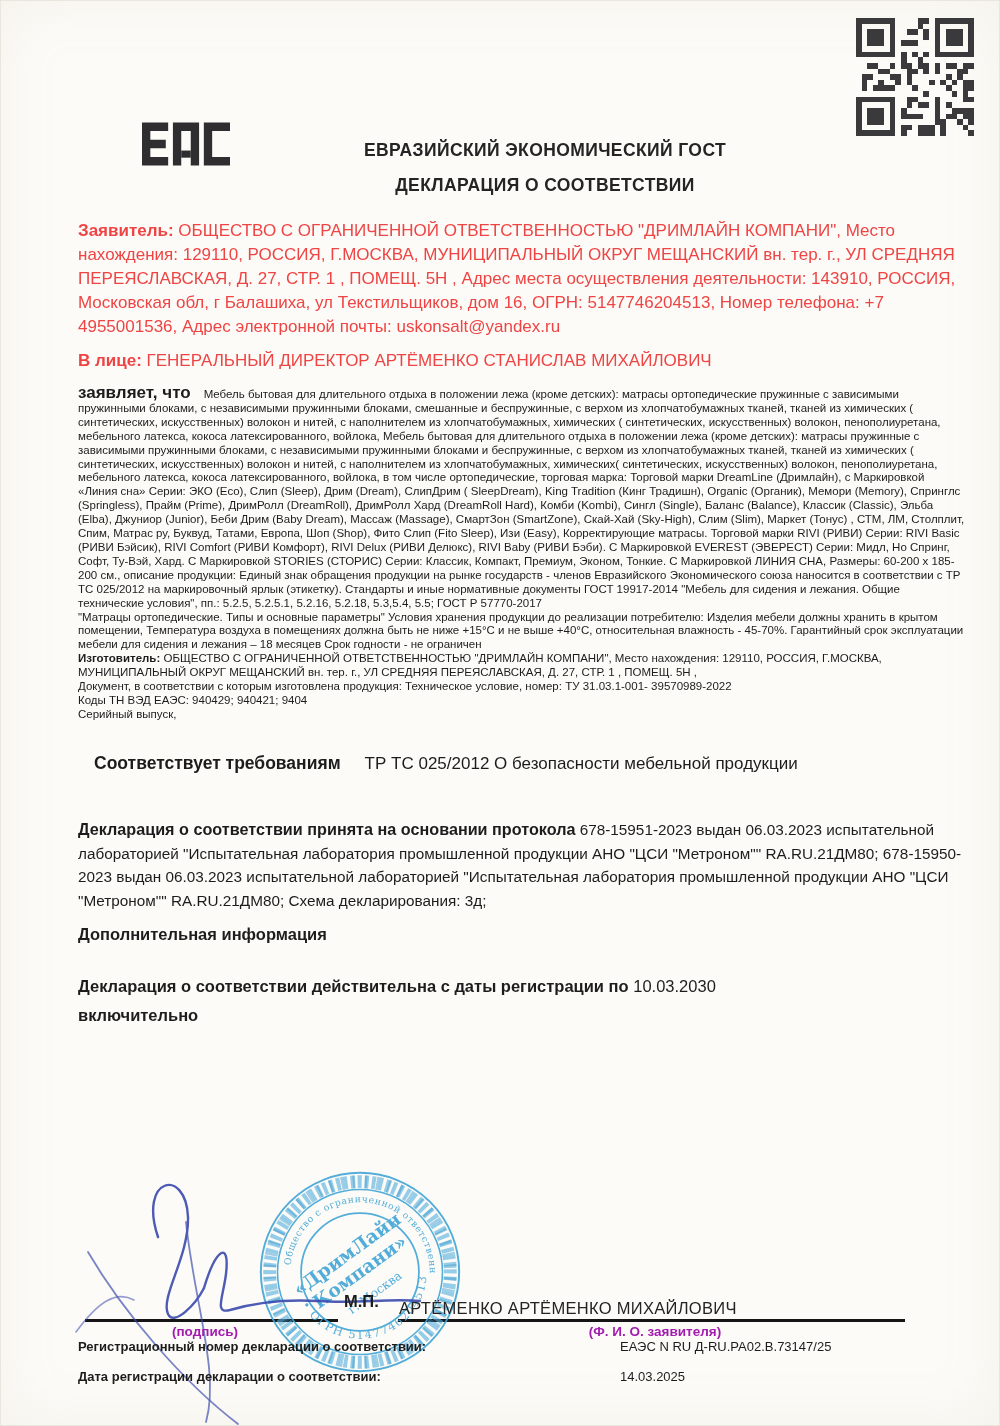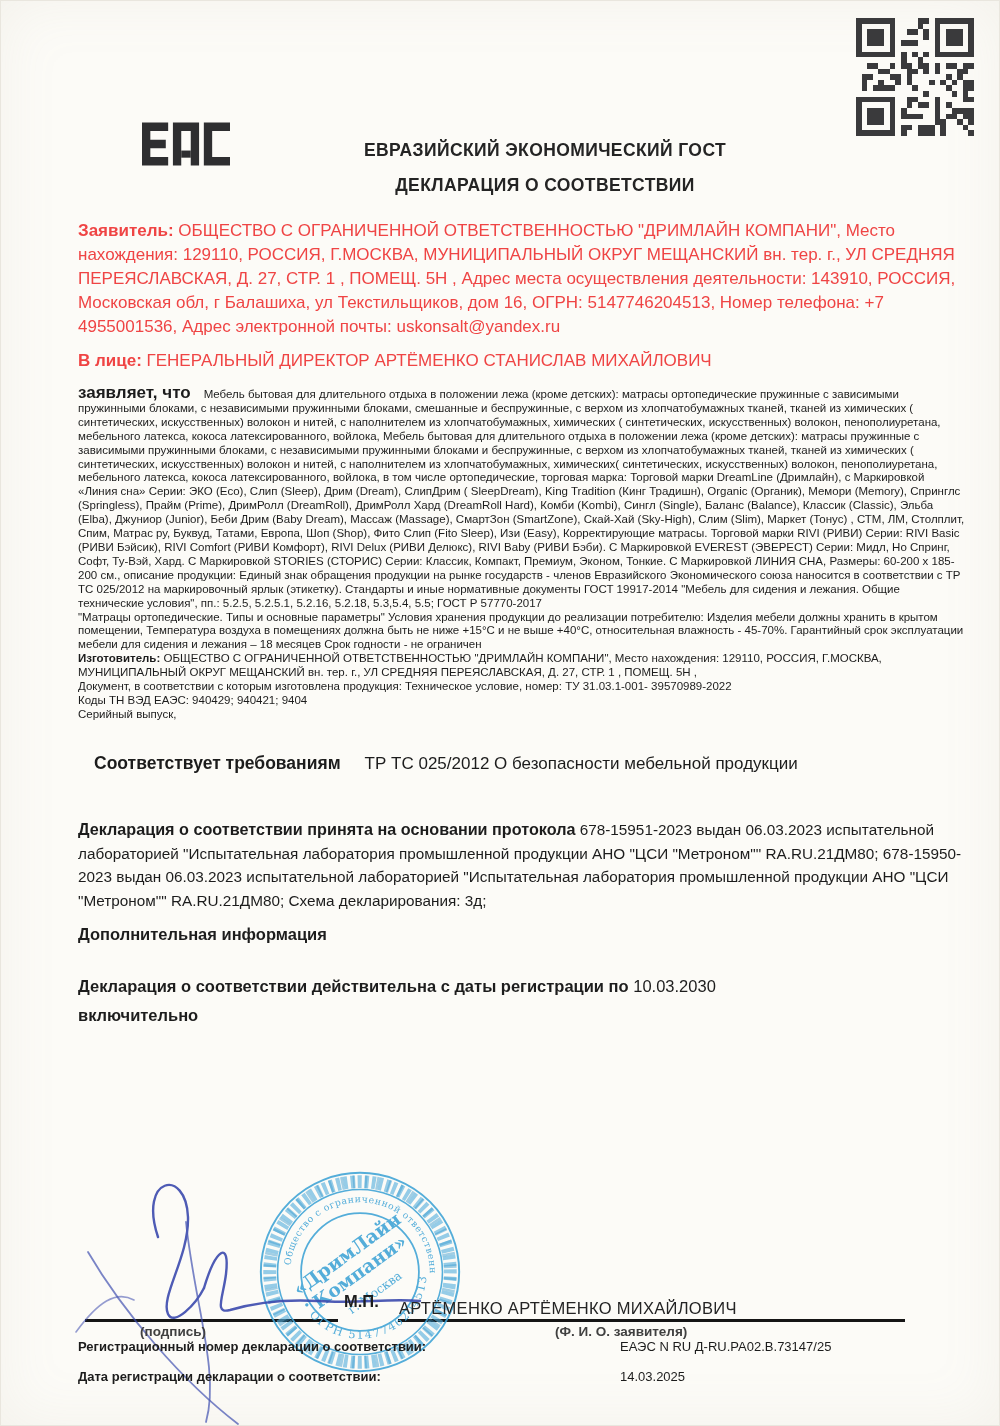--- a/index.html
+++ b/index.html
@@ -37,21 +37,21 @@
   .validity{left:78px;top:972px;width:800px;font-size:16.5px;line-height:29px;font-weight:700;}
   .validity .date{font-weight:400;}
   
   .stamp-svg{left:252px;top:1164px;width:216px;height:216px;z-index:2;}
   .sig-svg{left:68px;top:1182px;width:390px;height:244px;z-index:3;}
   .mp{left:344px;top:1292px;font-size:16.5px;font-weight:700;z-index:4;}
   .fio-name{left:399px;top:1299px;font-size:16.5px;letter-spacing:.3px;z-index:4;color:#242424;}
   .sig-line{height:3px;background:#151515;top:1319px;z-index:1;}
   .sig-line.left{left:85px;width:253px;}
   .sig-line.right{left:398px;width:507px;}
-  .cap{top:1324px;font-size:13.5px;font-weight:700;z-index:4;color:#404040;}
+  .cap{top:1324px;font-size:13.5px;font-weight:700;text-align:center;z-index:4;color:#a21caf;}
   .cap-sign{left:140px;width:130px;}
   .cap-fio{left:555px;width:200px;}
   .reg-row{left:78px;width:890px;display:flex;font-size:13px;z-index:4;color:#1c1c1c;}
   .reg-row.r1{top:1339px;}
   .reg-row.r2{top:1369px;}
   .reg-row b{width:542px;flex:0 0 542px;}
   .stamp-text{font-family:"DejaVu Serif", serif;}
 </style>
 </head>
 <body>

